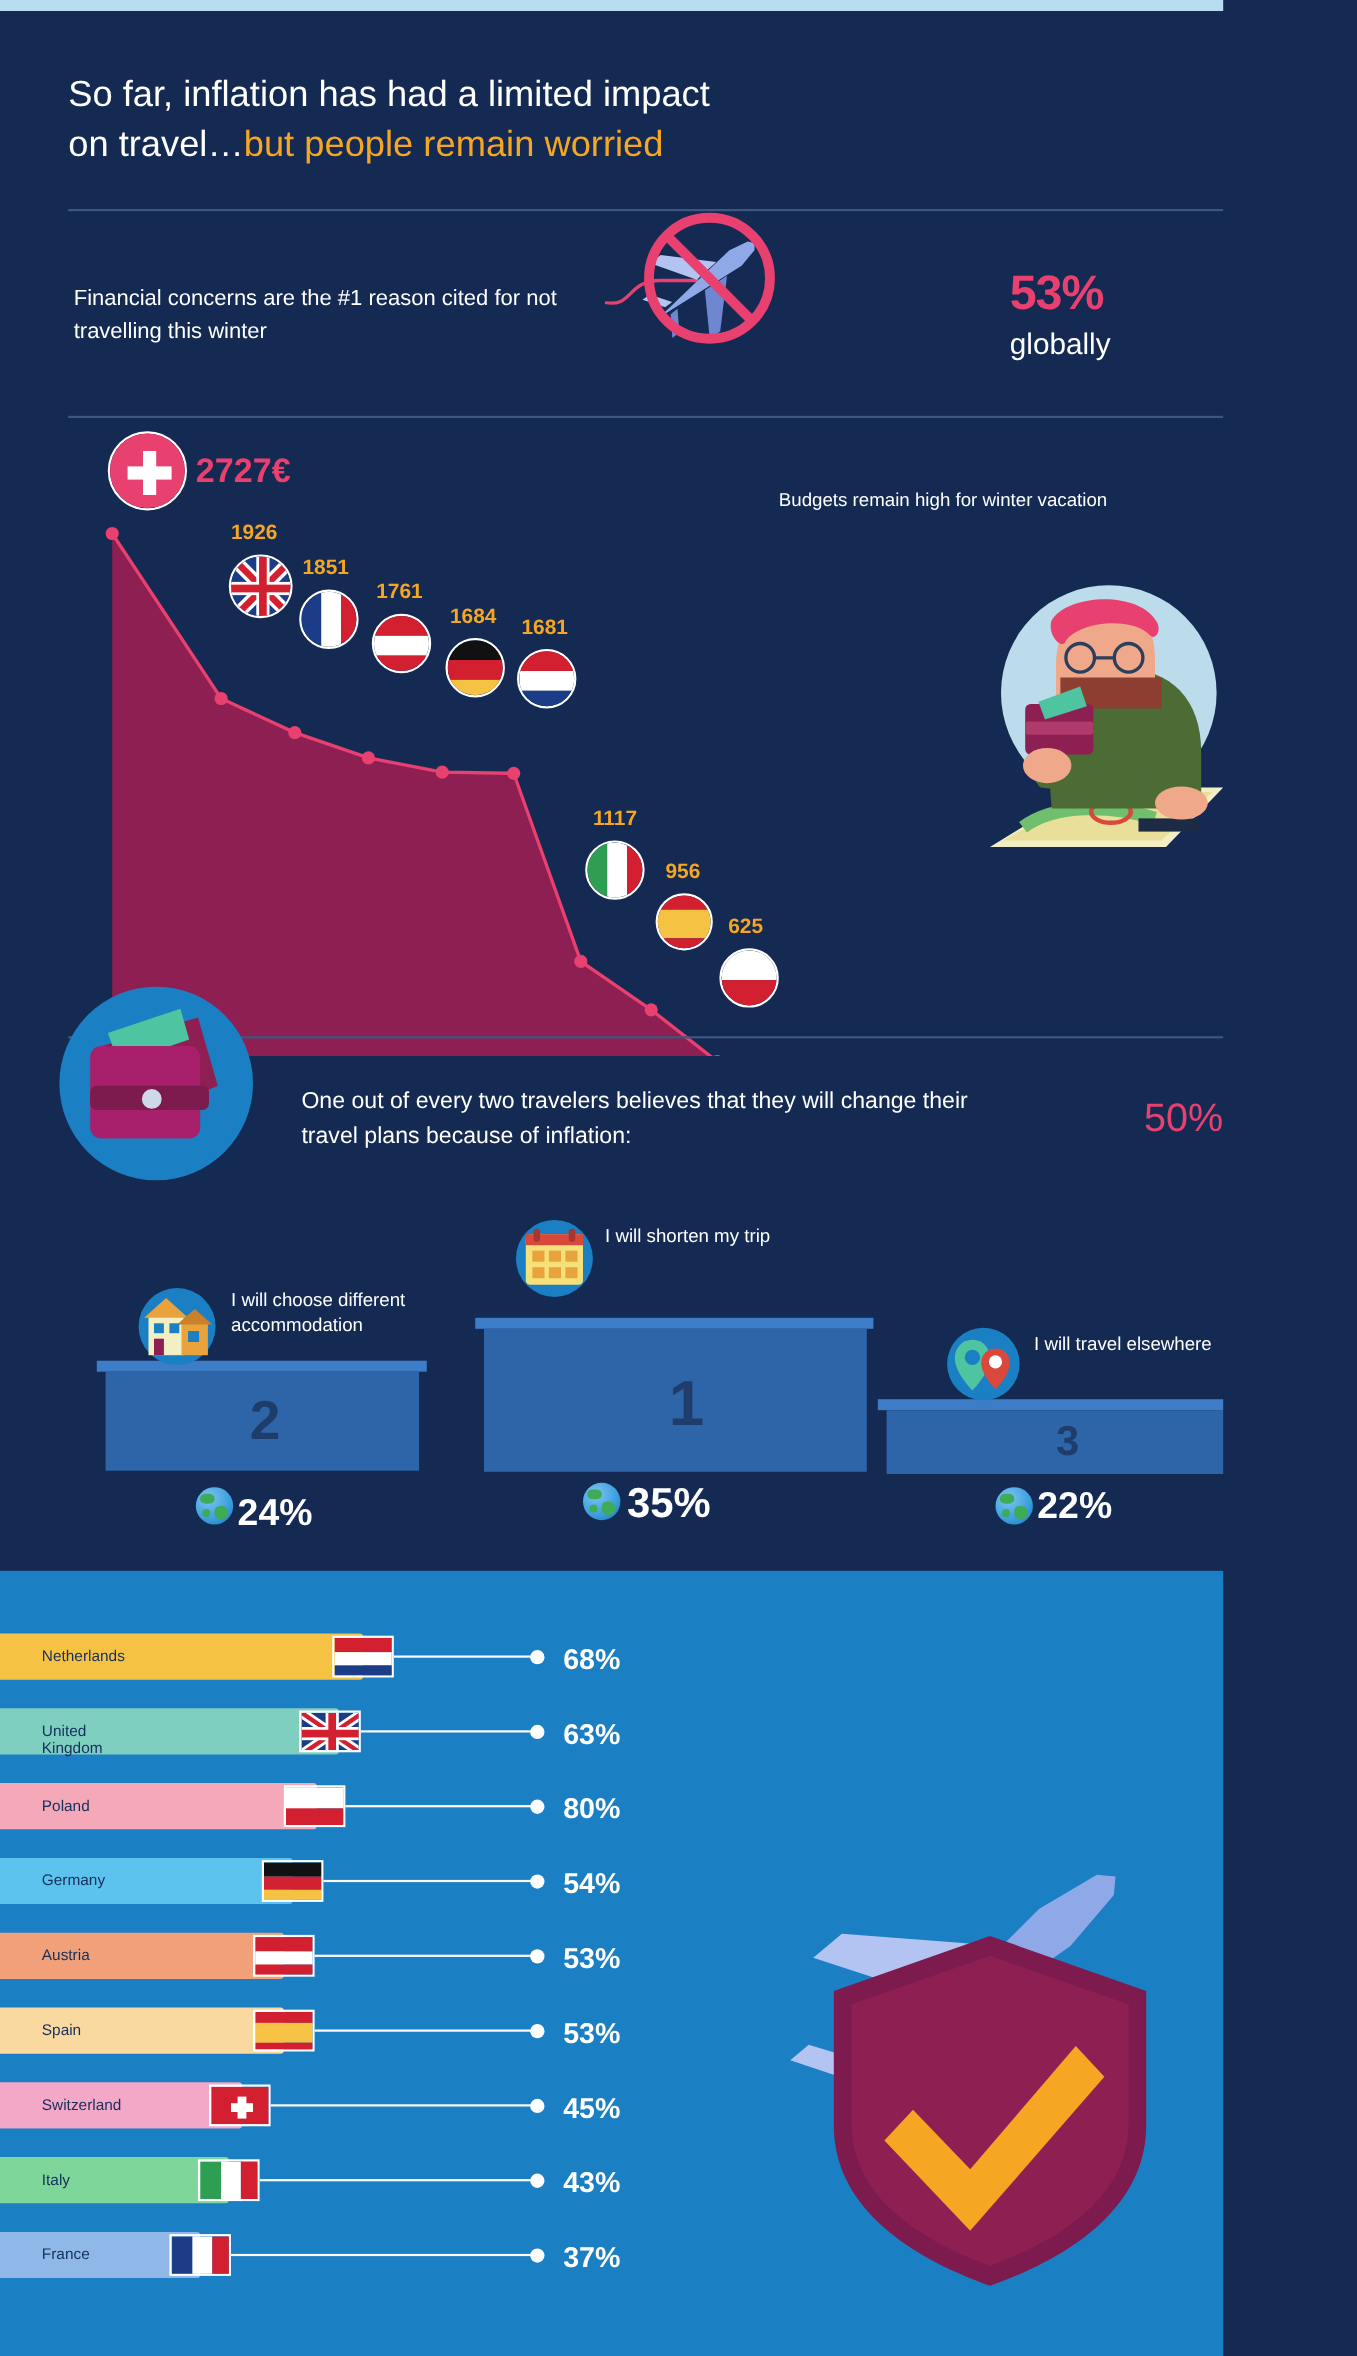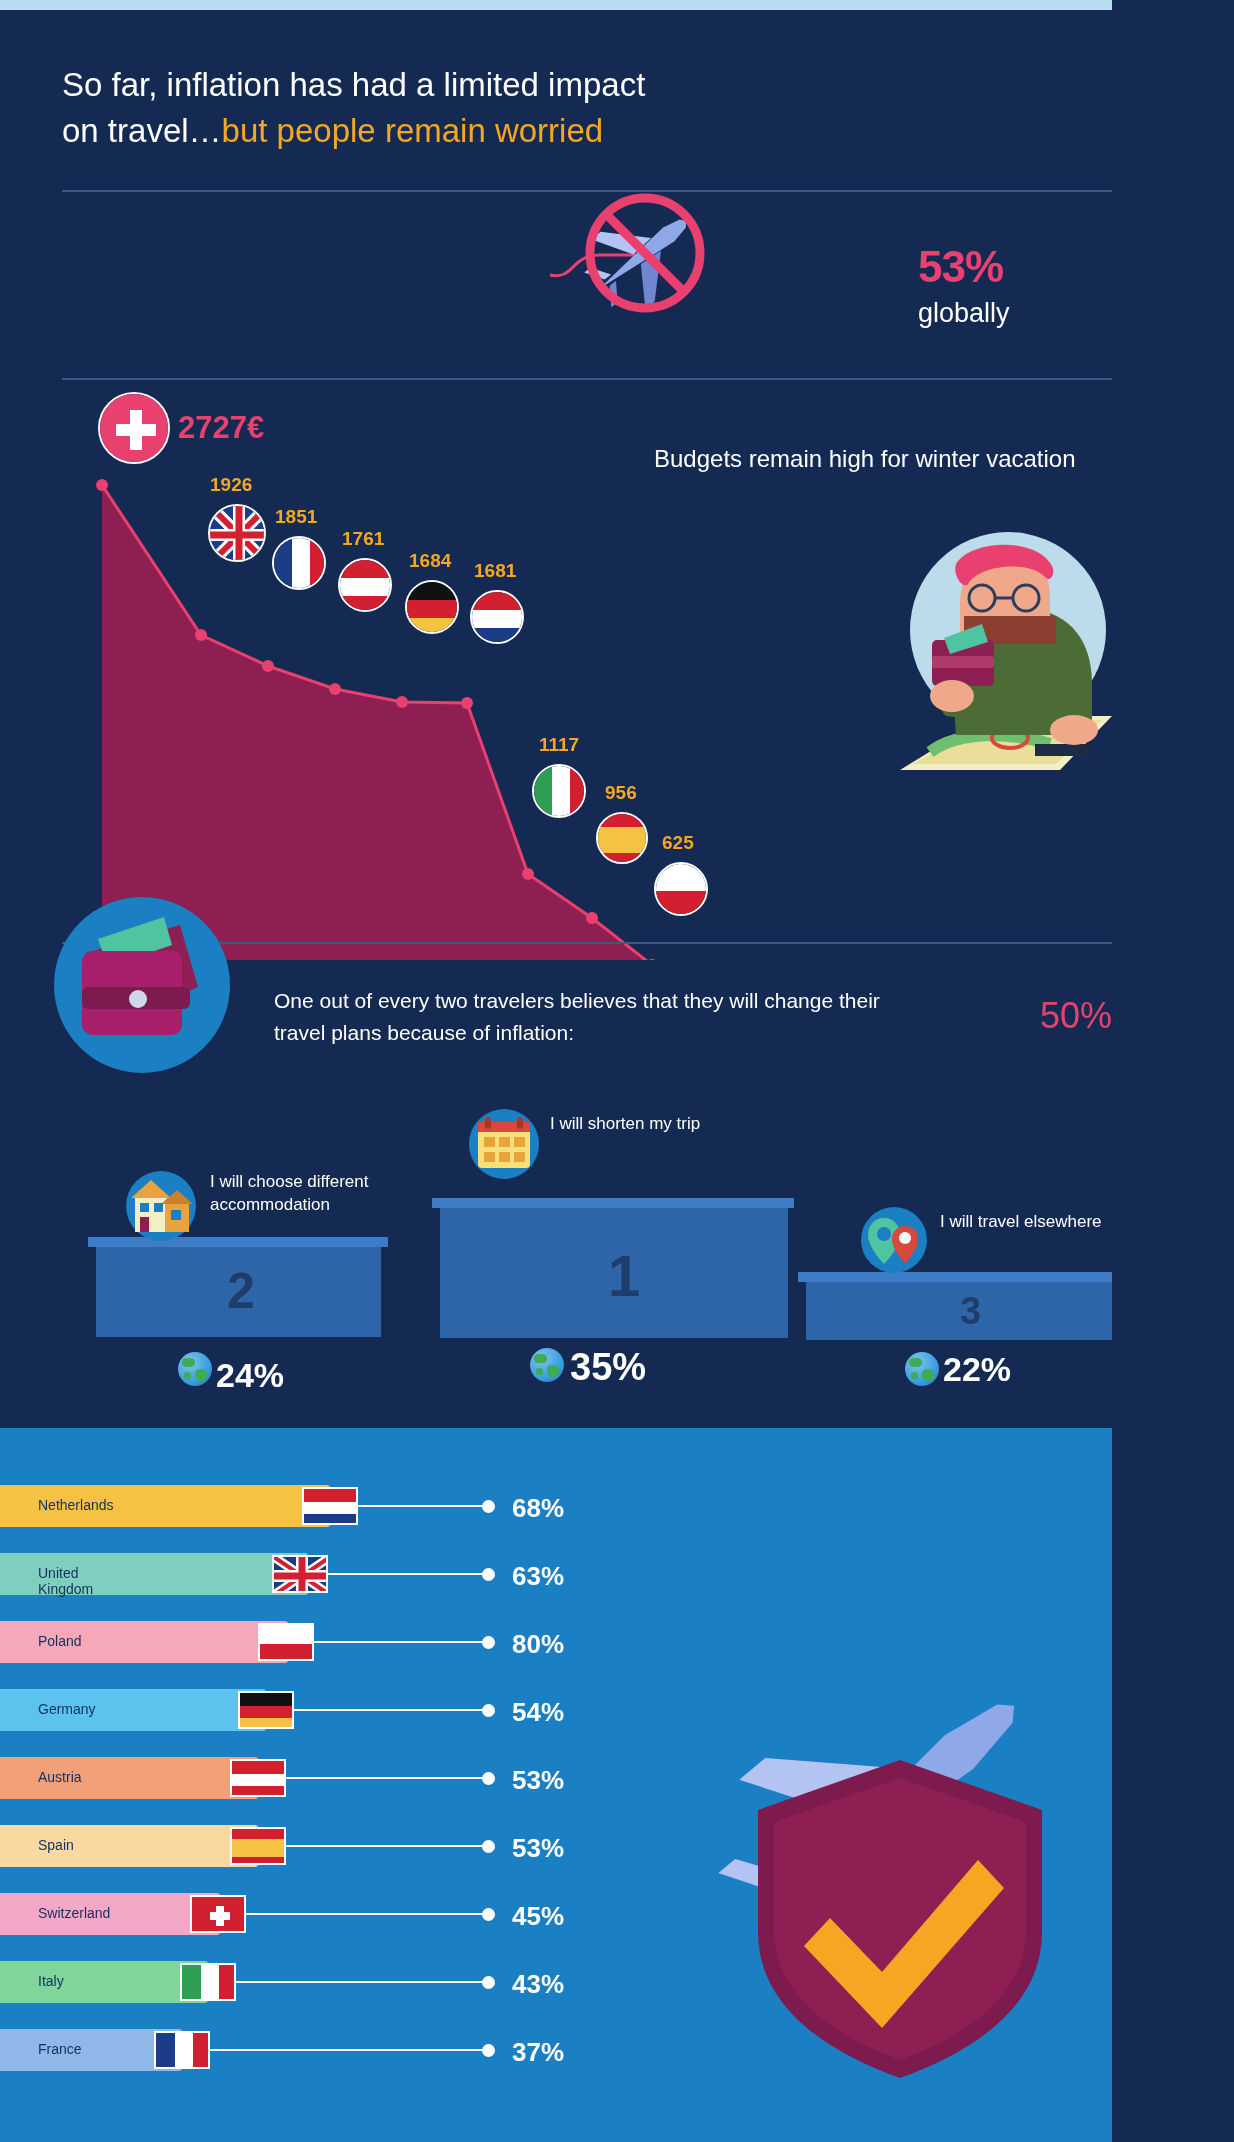--- a/index.html
+++ b/index.html
@@ -25,21 +25,21 @@
   .d3{left:62px;top:942px;width:1110px;}
   
   .s1text{
     position:absolute;left:67px;top:256px;width:470px;
     font-size:20px;line-height:30px;color:#ffffff;
   }
   .s1pct{position:absolute;left:918px;top:242px;font-size:44px;color:#e8406f;font-weight:700;letter-spacing:-1px;}
   .s1glob{position:absolute;left:918px;top:298px;font-size:27px;color:#ffffff;}
   .noflyicon{position:absolute;left:545px;top:185px;width:220px;height:140px;}
   
-  .budgets-head{position:absolute;left:654px;top:445px;font-size:24px;color:#ffffff;}
+  .budgets-head{position:absolute;left:708px;top:445px;font-size:17px;color:#ffffff;}
   .chartwrap{position:absolute;left:62px;top:400px;width:740px;height:560px;}
   .chartsvg{position:absolute;left:0;top:0;}
   .flagdot{
     position:absolute;border-radius:50%;overflow:hidden;
     border:2px solid #ffffff;box-sizing:border-box;
   }
   .vlabel{position:absolute;color:#f5a623;font-size:19px;font-weight:700;}
   .vlabel.big{color:#e8406f;font-size:31px;}
   .manfig{position:absolute;left:860px;top:520px;width:280px;height:260px;}
   
@@ -78,20 +78,21 @@
 
   <div class="topbar"></div>
 
   <div class="title">
     <span>So far, inflation has had a limited impact</span><br>
     <span>on travel…</span><span class="accent">but people remain worried</span>
   </div>
 
   <div class="divider d1"></div>
 
+  <div class="s1text">Financial concerns are the #1 reason cited for not travelling this winter</div>
   <div class="noflyicon">
     <svg width="220" height="140" viewBox="0 0 220 140">
       <path d="M5 90 C 30 95, 25 70, 55 70 L 90 70" stroke="#e8406f" stroke-width="3" fill="none"></path>
       <g transform="translate(100,68) rotate(-38)">
         <path d="M-58 0 L 30 -9 L 48 -5 L 52 0 L 48 5 L 30 9 L -58 0 Z" fill="#8fa8e8"></path>
         <path d="M-10 -6 L -34 -44 L -22 -44 L 14 -8 Z" fill="#b4c4f2"></path>
         <path d="M-10 6 L -34 44 L -22 44 L 14 8 Z" fill="#6f86d0"></path>
         <path d="M-48 -4 L -60 -22 L -52 -22 L -40 -4 Z" fill="#b4c4f2"></path>
         <path d="M-48 4 L -60 22 L -52 22 L -40 4 Z" fill="#6f86d0"></path>
       </g>

